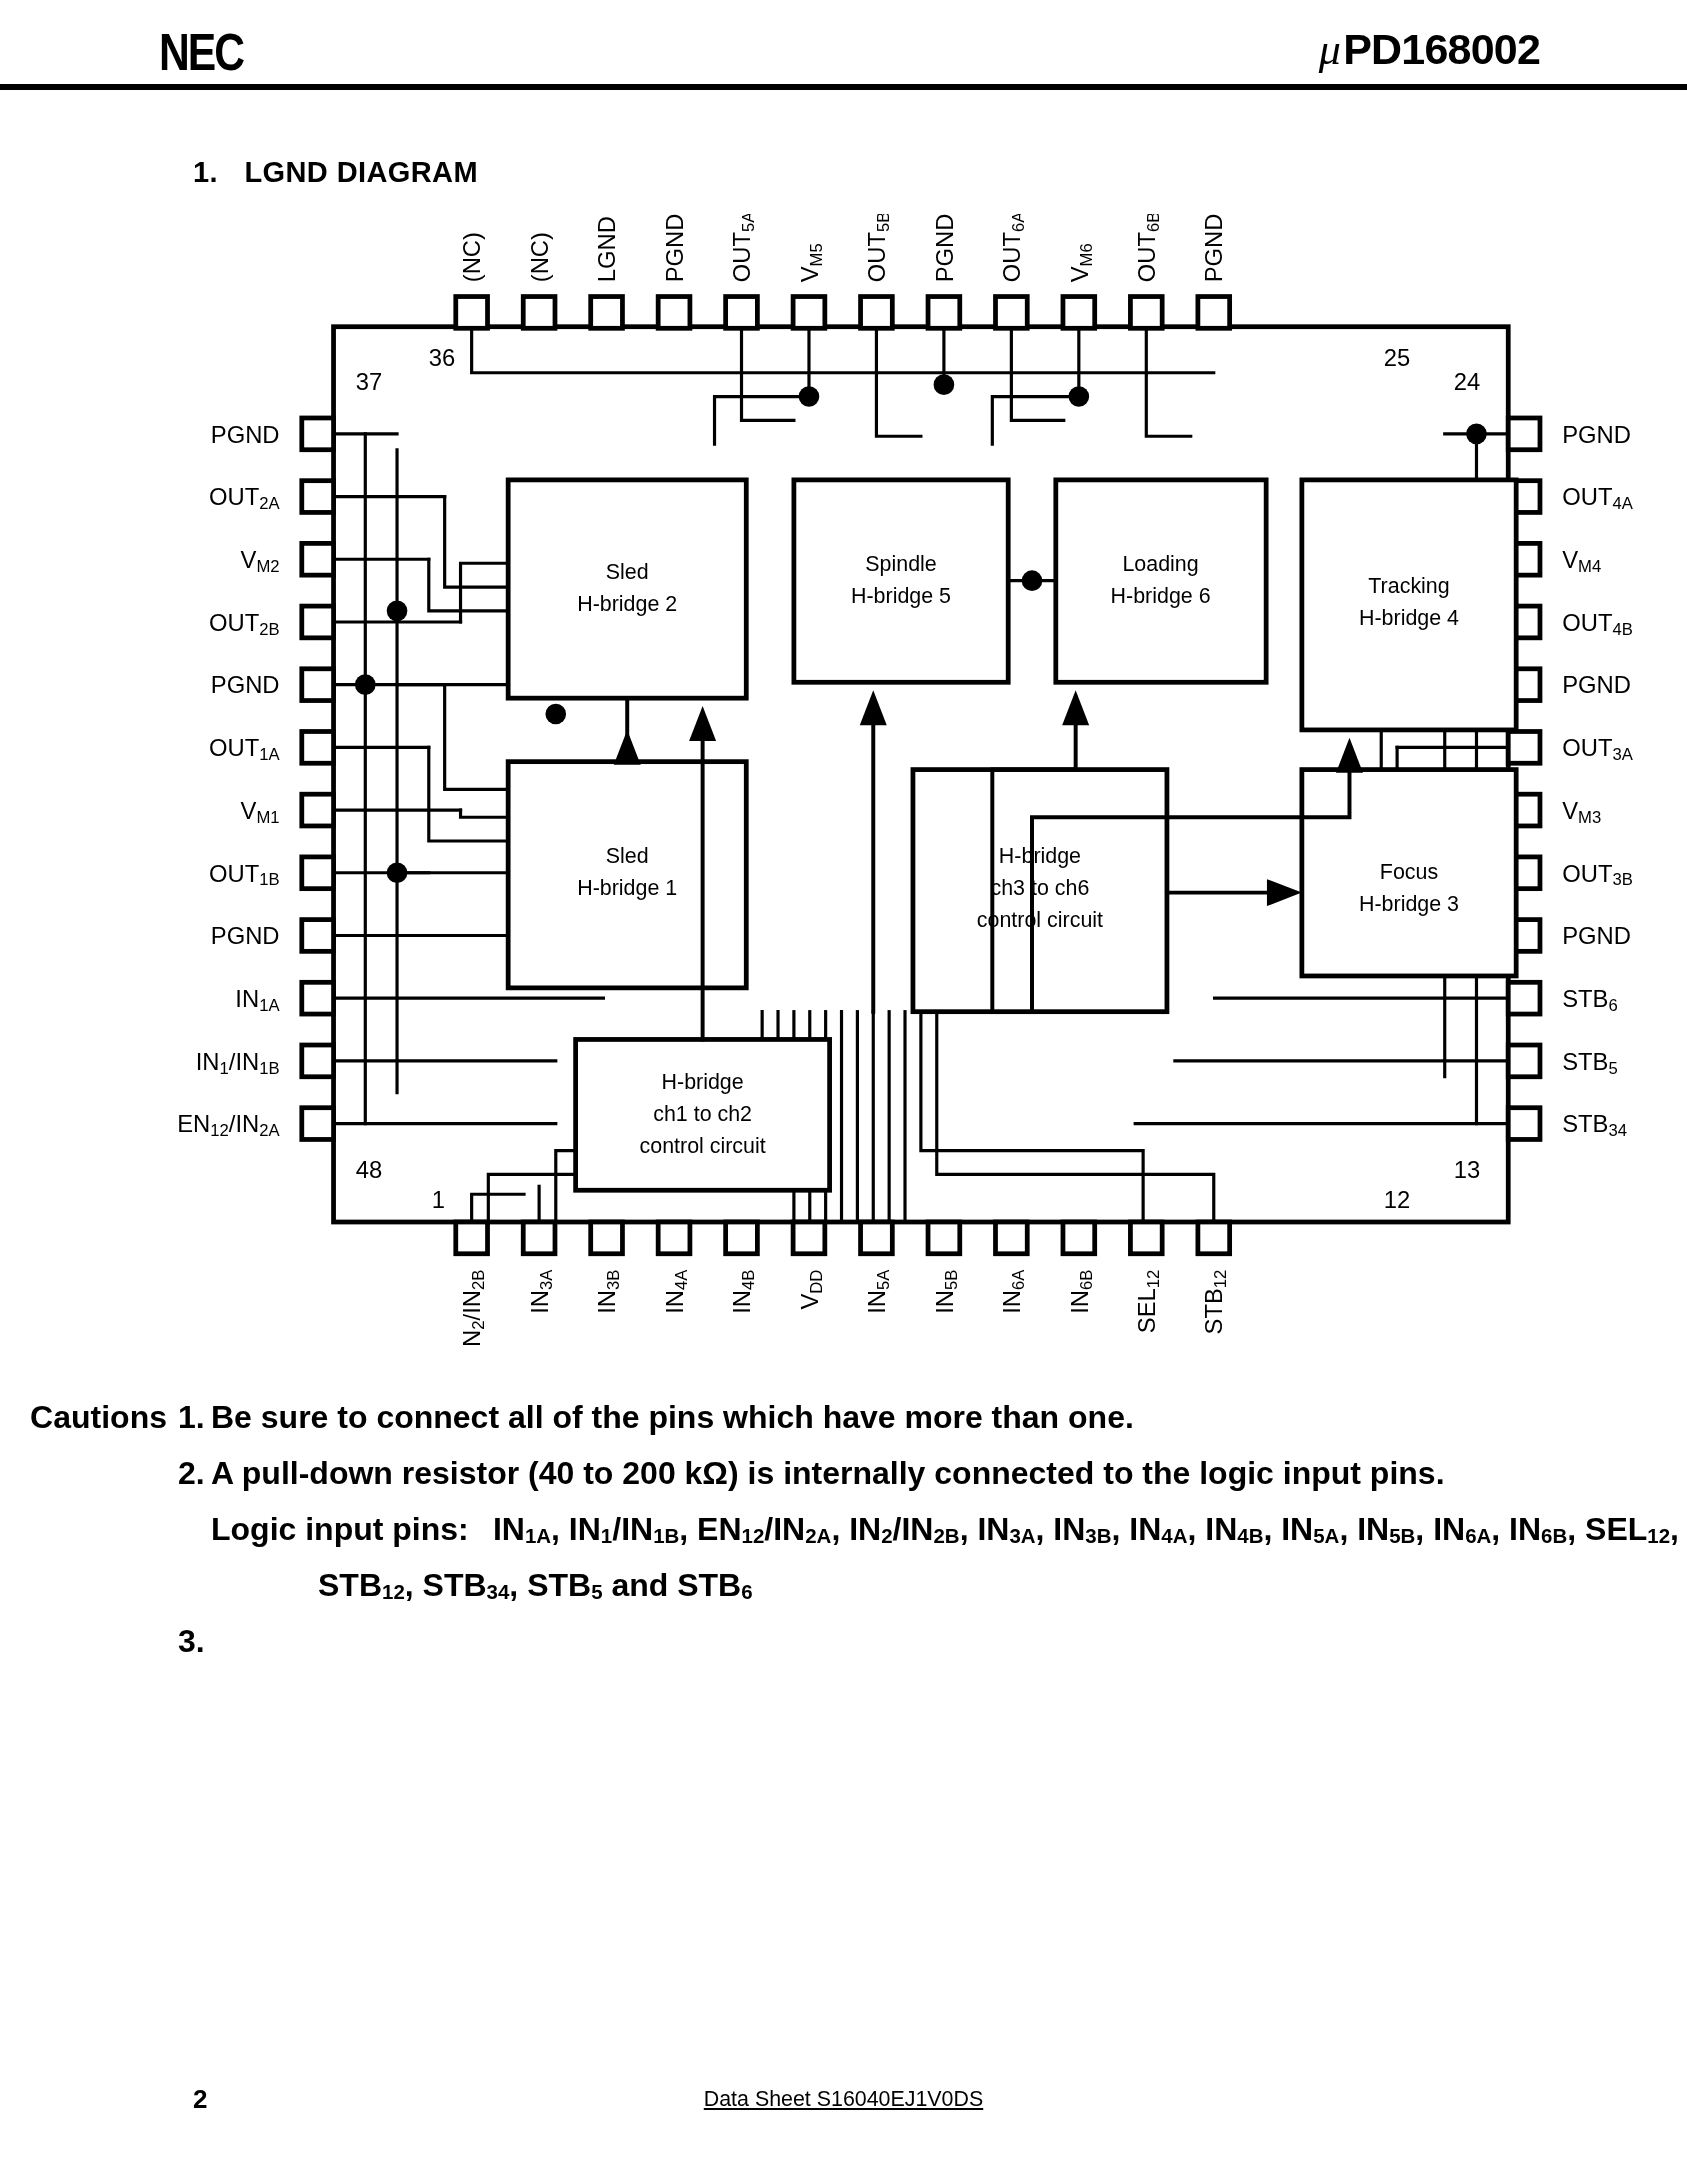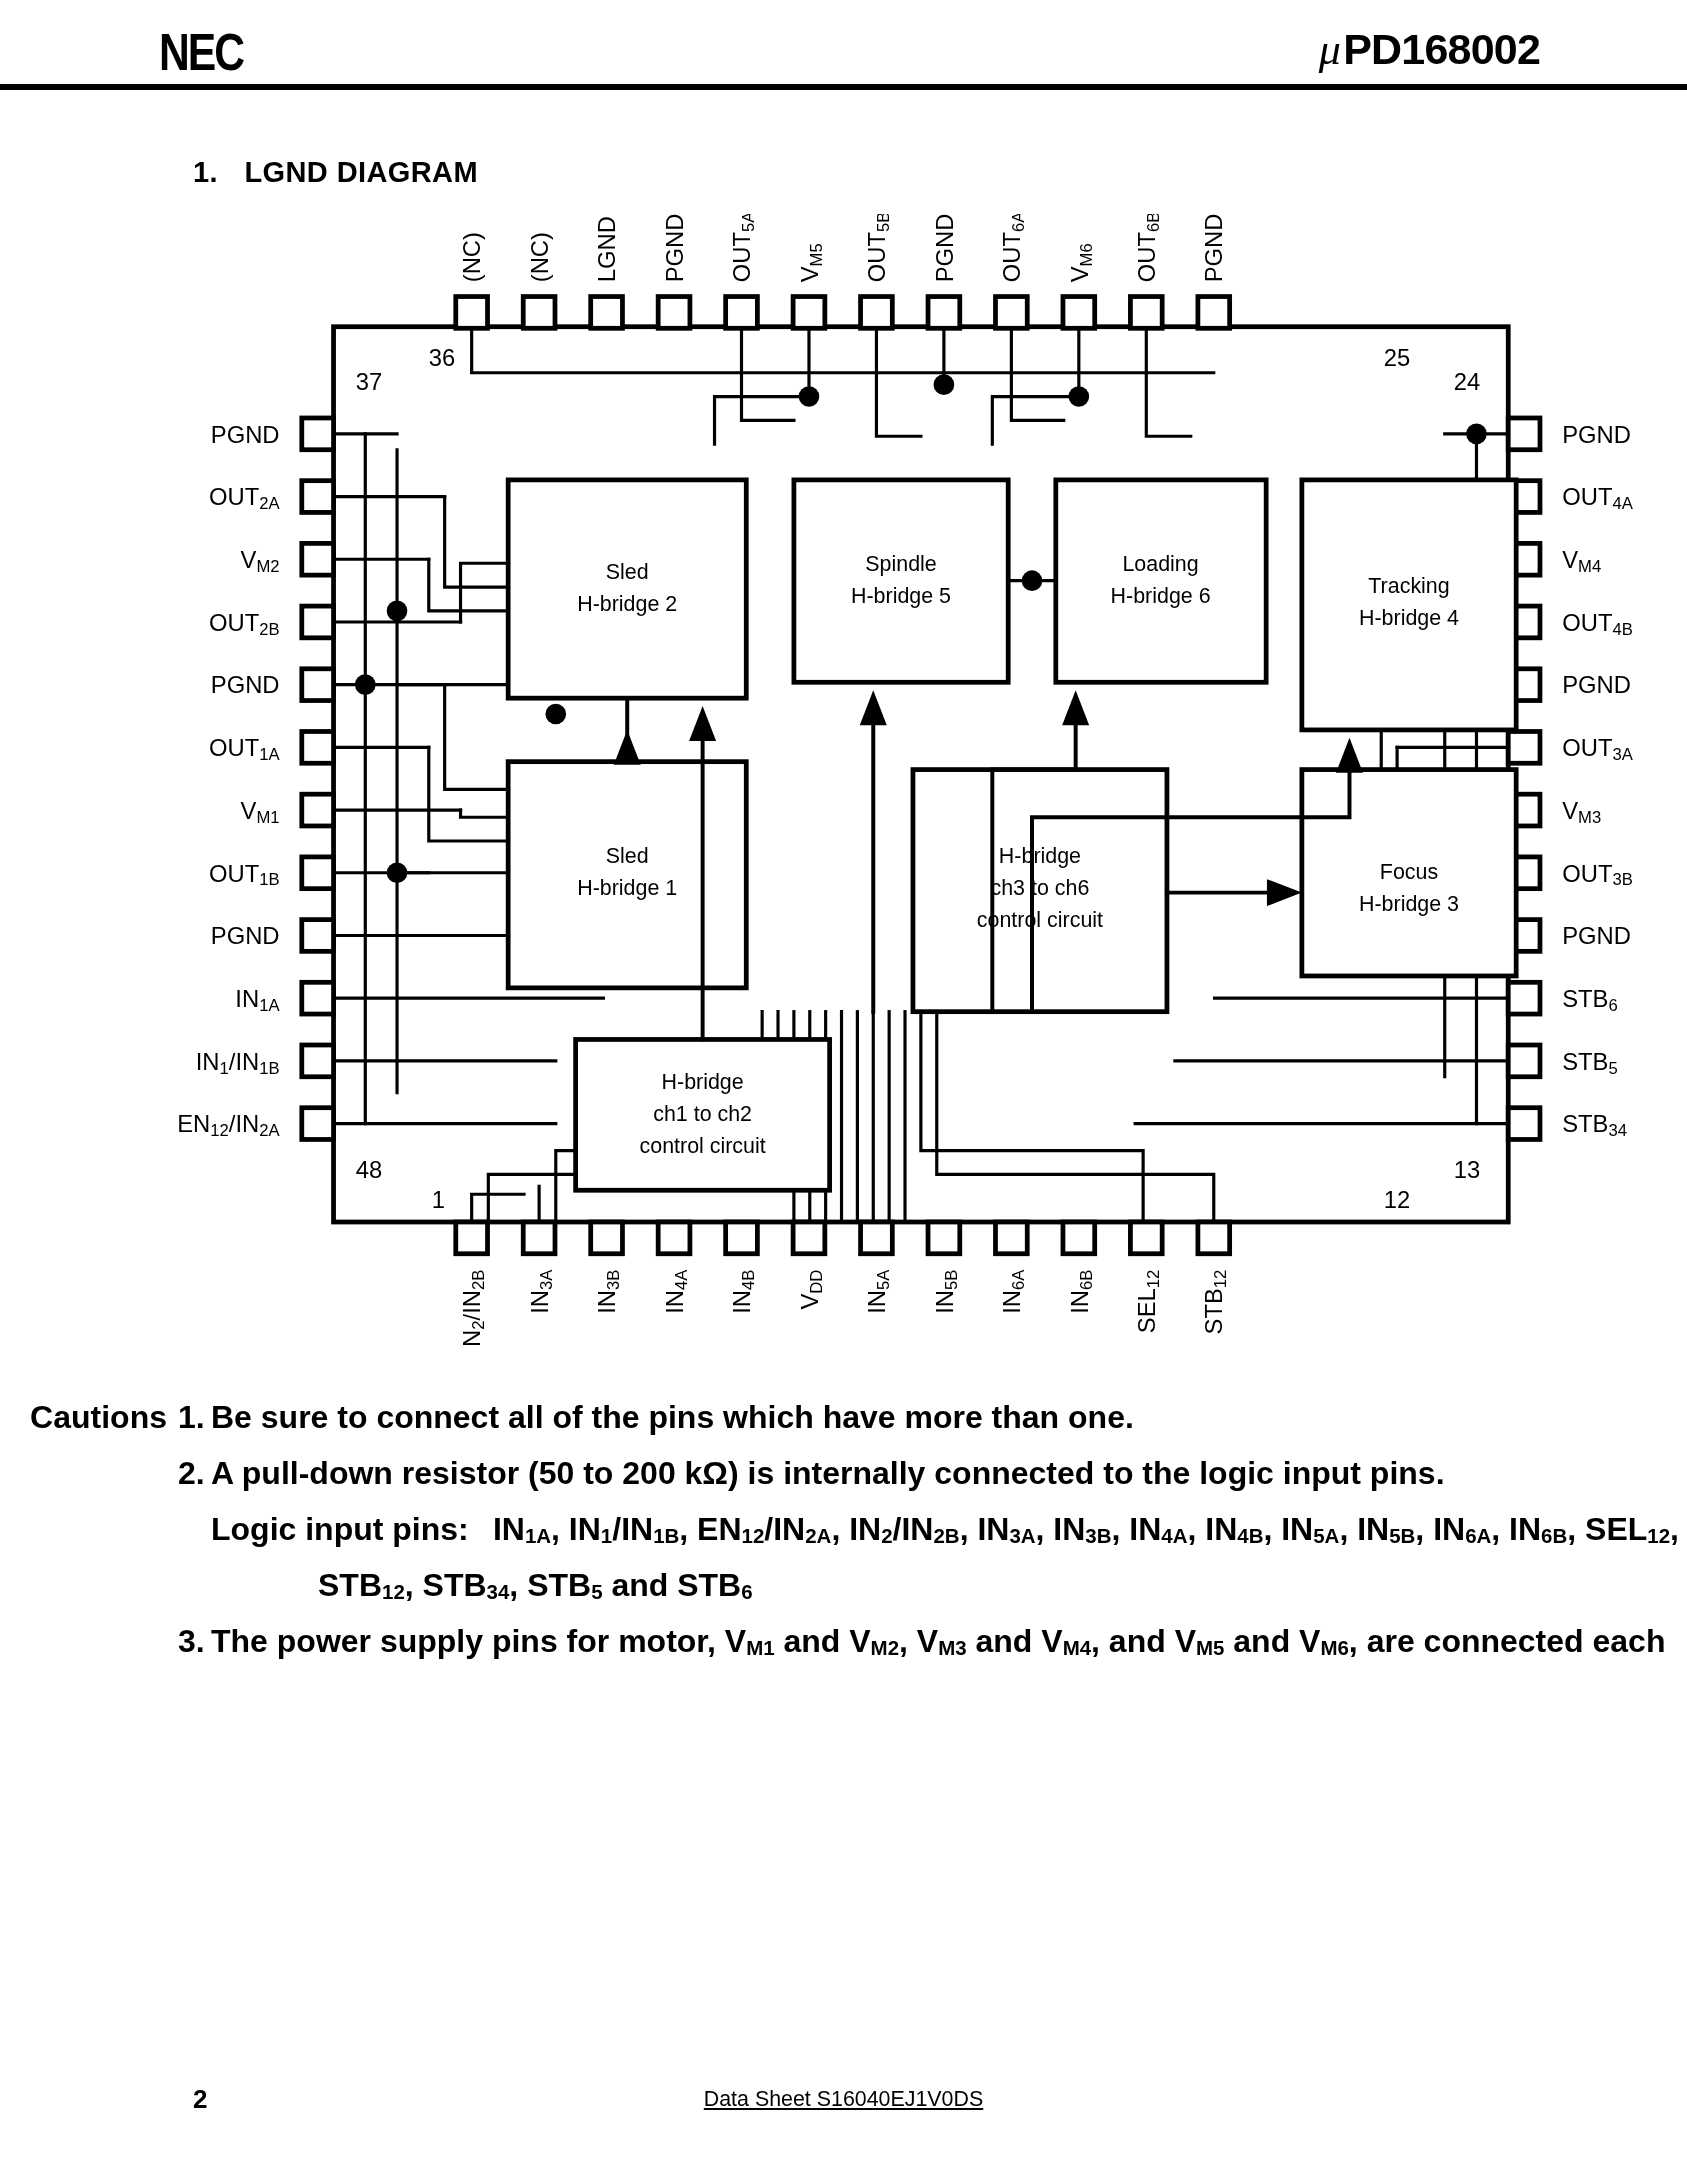--- a/index.html
+++ b/index.html
@@ -368,35 +368,34 @@
   <div class="c-row">
     <div class="c-lead">Cautions</div>
     <div class="c-num">1.</div>
     <div class="c-body">Be sure to connect all of the pins which have more than one.</div>
   </div>
 
   <div class="c-row indent1">
     <div class="c-lead"></div>
     <div class="c-num">2.</div>
     <div class="c-body">
-      <div>A pull-down resistor (50 to 200 kΩ) is internally connected to the logic input pins.</div>
+      <div>A pull-down resistor (40 to 200 kΩ) is internally connected to the logic input pins.</div>
       <div class="c-sub">
         <span>Logic input pins:</span>
         <span style="display:inline-block;width:6.4px"></span>
         <span>IN<sub>1A</sub>, IN<sub>1</sub>/IN<sub>1B</sub>, EN<sub>12</sub>/IN<sub>2A</sub>, IN<sub>2</sub>/IN<sub>2B</sub>, IN<sub>3A</sub>, IN<sub>3B</sub>, IN<sub>4A</sub>, IN<sub>4B</sub>, IN<sub>5A</sub>, IN<sub>5B</sub>, IN<sub>6A</sub>, IN<sub>6B</sub>, SEL<sub>12</sub>,</span>
       </div>
       <div class="c-sub" style="margin-left:107px">STB<sub>12</sub>, STB<sub>34</sub>, STB<sub>5</sub> and STB<sub>6</sub></div>
     </div>
   </div>
 
   <div class="c-row indent1" style="margin-top:24px">
     <div class="c-lead"></div>
     <div class="c-num">3.</div>
     <div class="c-body">
-      <div>The power supply pins for motor, V<sub>M1</sub> and V<sub>M2</sub>, V<sub>M3</sub> and V<sub>M4</sub>, and V<sub>M5</sub> and V<sub>M6</sub>, are connected each</div>
     </div>
   </div>
 
 </div>
 
 <div id="footer">
   <div id="page-number">2</div>
   <div id="footer-text">Data Sheet  S16040EJ1V0DS</div>
 </div>
 

